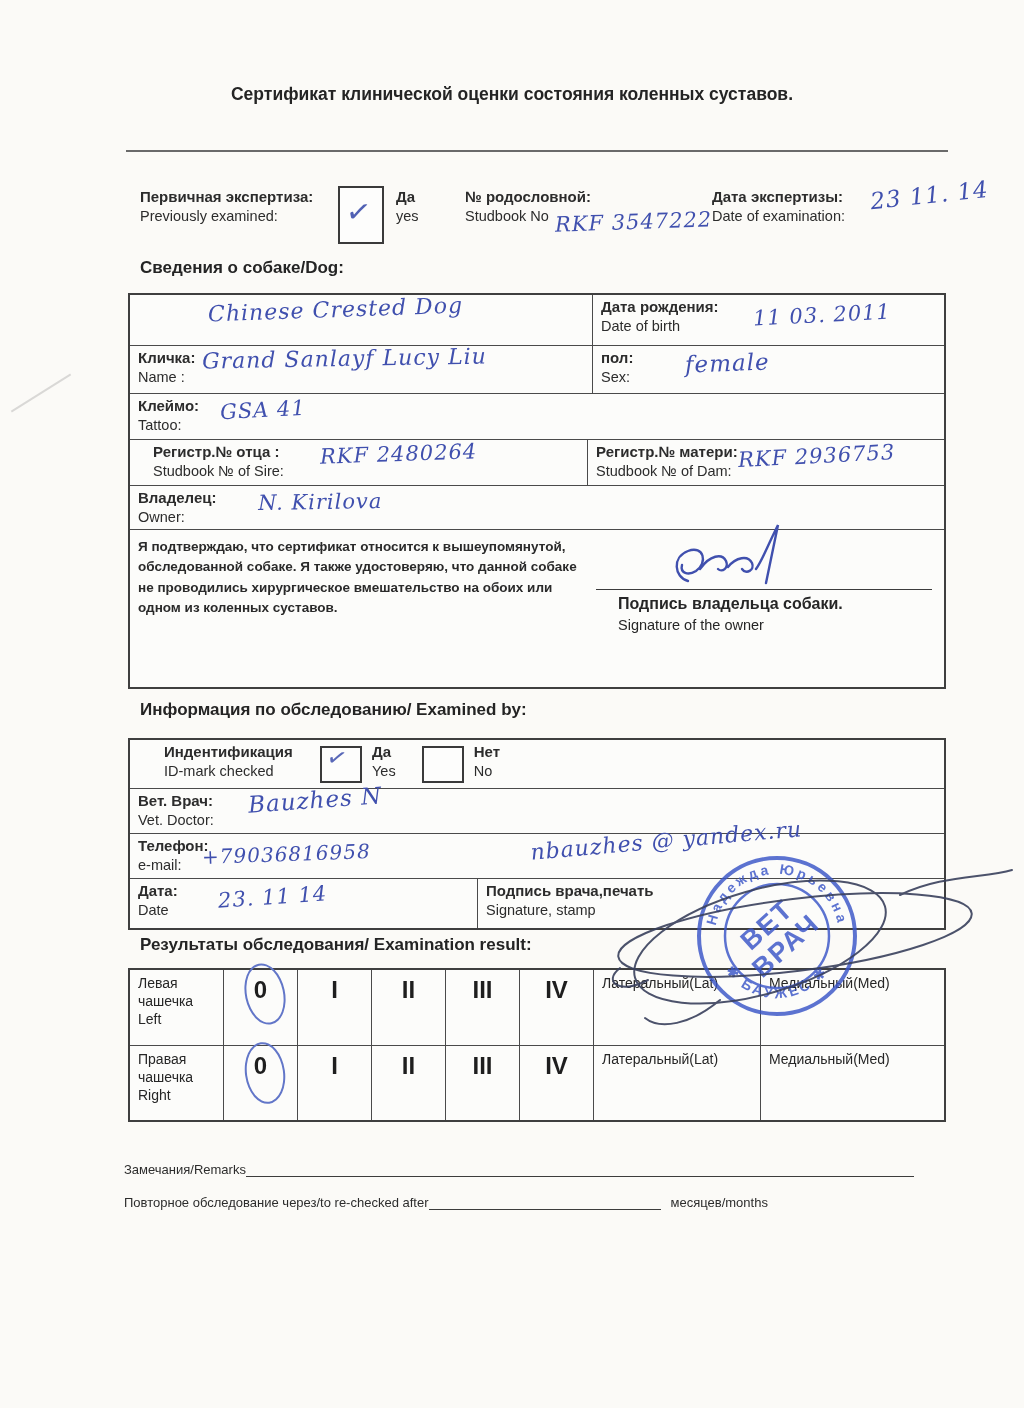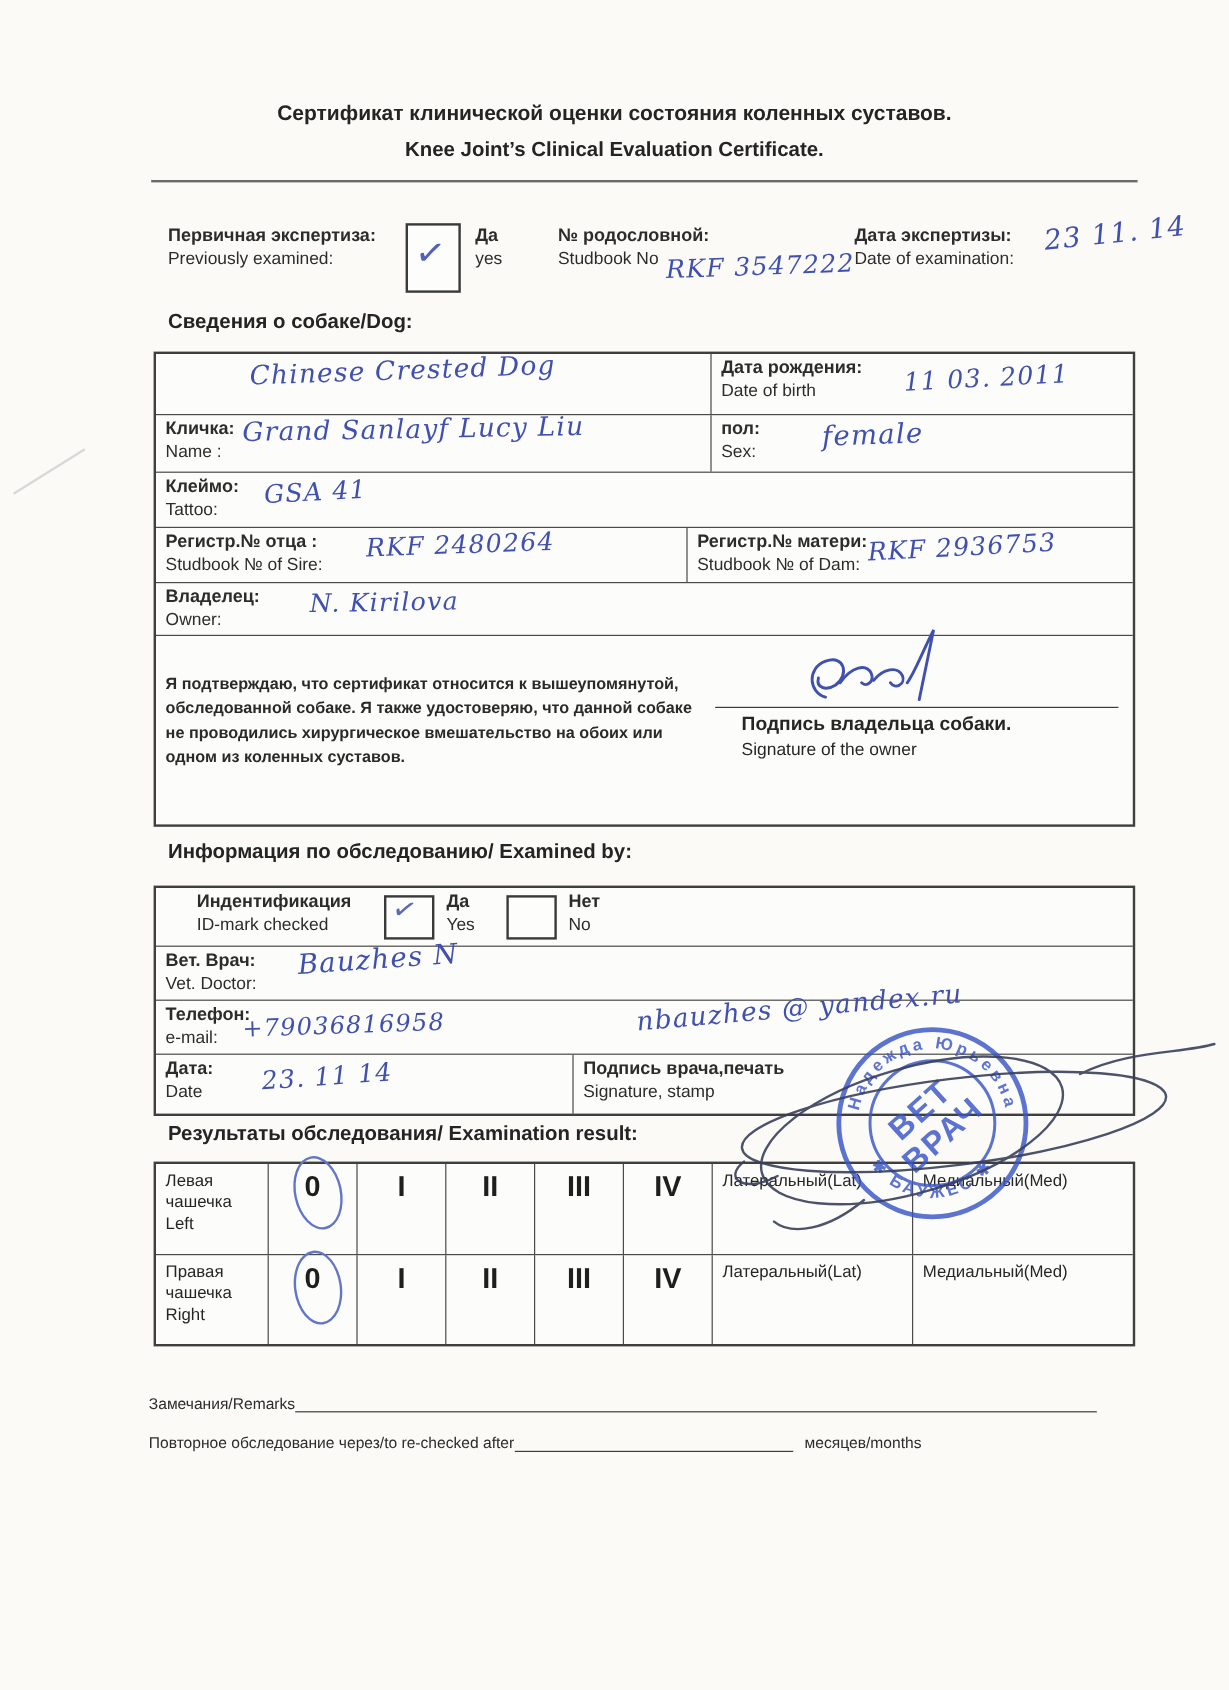--- a/index.html
+++ b/index.html
@@ -56,33 +56,33 @@
   .trow:first-child{border-top:none;}
   .tcell{position:relative;box-sizing:border-box;padding:3px 8px;}
   .tcell.vline{border-left:1.5px solid #4a4a4a;}
 
   
   .r-breed{height:50px;} .r-name{height:48px;} .r-tattoo{height:46px;}
   .r-sire{height:46px;} .r-owner{height:44px;} .r-decl{height:158px;}
   .c-breed-l{width:462px;} .c-breed-r{flex:1;}
   .c-name-l{width:462px;}  .c-name-r{flex:1;}
   .c-tattoo-l{width:327px;} .c-tattoo-r{flex:1;}
-  .c-sire-l{width:442px;} .c-sire-r{flex:1;}
+  .c-sire-l{width:442px;margin-left:15px;} .c-sire-r{flex:1;}
 
   .hw-breed{position:absolute;left:78px;top:2px;font-size:22px;transform:rotate(-2deg);}
   .hw-dob{position:absolute;left:160px;top:8px;font-size:21px;transform:rotate(-3deg);}
   .hw-name{position:absolute;left:72px;top:0px;font-size:22px;transform:rotate(-1deg);}
   .hw-sex{position:absolute;left:92px;top:4px;font-size:23px;transform:rotate(-2deg);}
   .hw-tattoo{position:absolute;left:90px;top:4px;font-size:21px;transform:rotate(-3deg);}
   .hw-sire{position:absolute;left:175px;top:2px;font-size:21px;transform:rotate(-2deg);}
   .hw-dam{position:absolute;left:150px;top:4px;font-size:21px;transform:rotate(-3deg);}
   .hw-owner{position:absolute;left:128px;top:4px;font-size:21px;transform:rotate(-1deg);}
 
   .decl-flex{display:flex;height:100%;}
-  .decl-text{width:448px;font-size:13.5px;font-weight:700;line-height:1.5;padding-top:4px;color:#2a2a2a;margin-top:23px;}
+  .decl-text{width:448px;font-size:13.5px;font-weight:700;line-height:1.5;padding-top:4px;color:#2a2a2a;}
   .sign-block{flex:1;position:relative;}
   .sign-line{position:absolute;left:10px;right:4px;top:56px;border-top:1.8px solid #3c3c3c;}
   .owner-sig{position:absolute;left:80px;top:-14px;}
   .sign-ru{position:absolute;left:32px;top:62px;font-size:16px;font-weight:700;}
   .sign-en{position:absolute;left:32px;top:84px;font-size:14.5px;font-weight:500;}
 
   
   .r-id{height:48px;} .r-vet{height:45px;} .r-phone{height:45px;} .r-dt{height:50px;}
   .idmark-flex{display:flex;align-items:flex-start;margin-left:26px;}
   .idmark-label{width:148px;}
@@ -123,21 +123,20 @@
 </style>
 </head>
 <body>
 
 <div class="page">
 
   <div class="scan-mark"></div>
 
   <div class="title-wrap">
     <div class="title-ru">Сертификат клинической оценки состояния коленных суставов.</div>
-    <div class="title-en">Knee Joint’s Clinical Evaluation Certificate.</div>
   </div>
   <div class="title-rule"></div>
 
   <div class="sec1">
     <div class="sec1-label bilabel">
       <span class="ru">Первичная  экспертиза:</span>
       <span class="en">Previously examined:</span>
     </div>
     <div class="chk-big">
       <span class="tick">✓</span>

